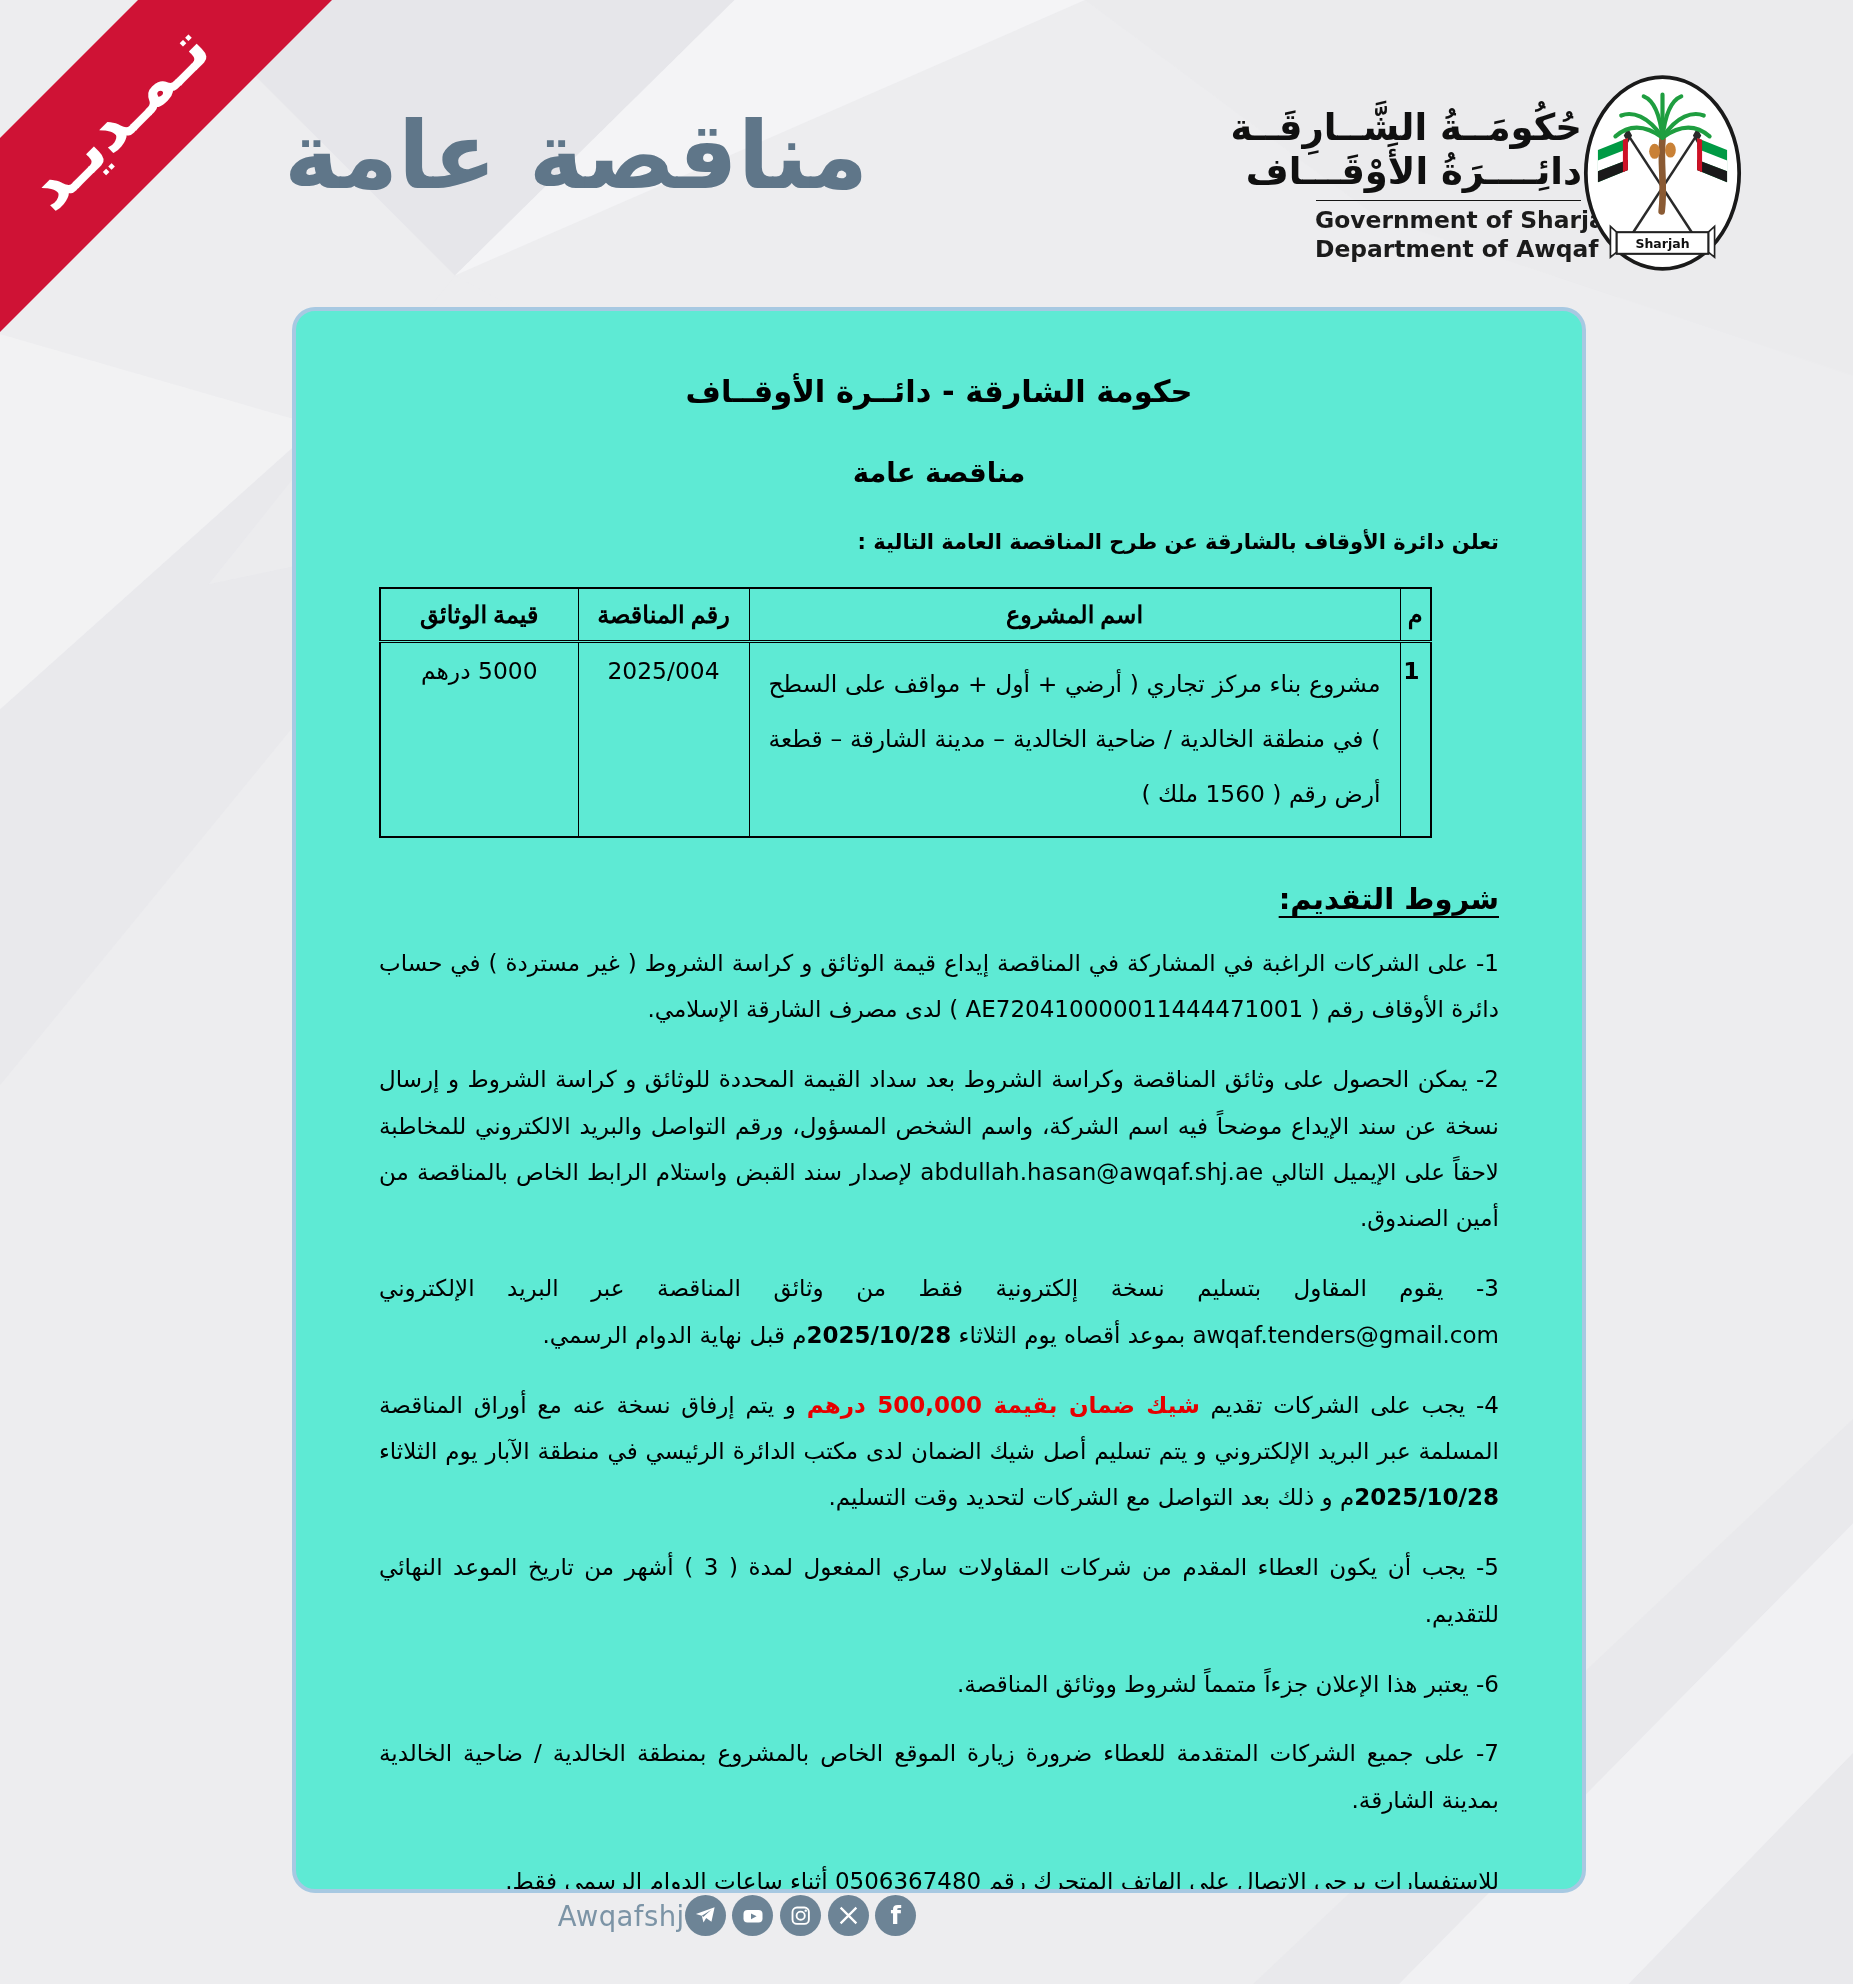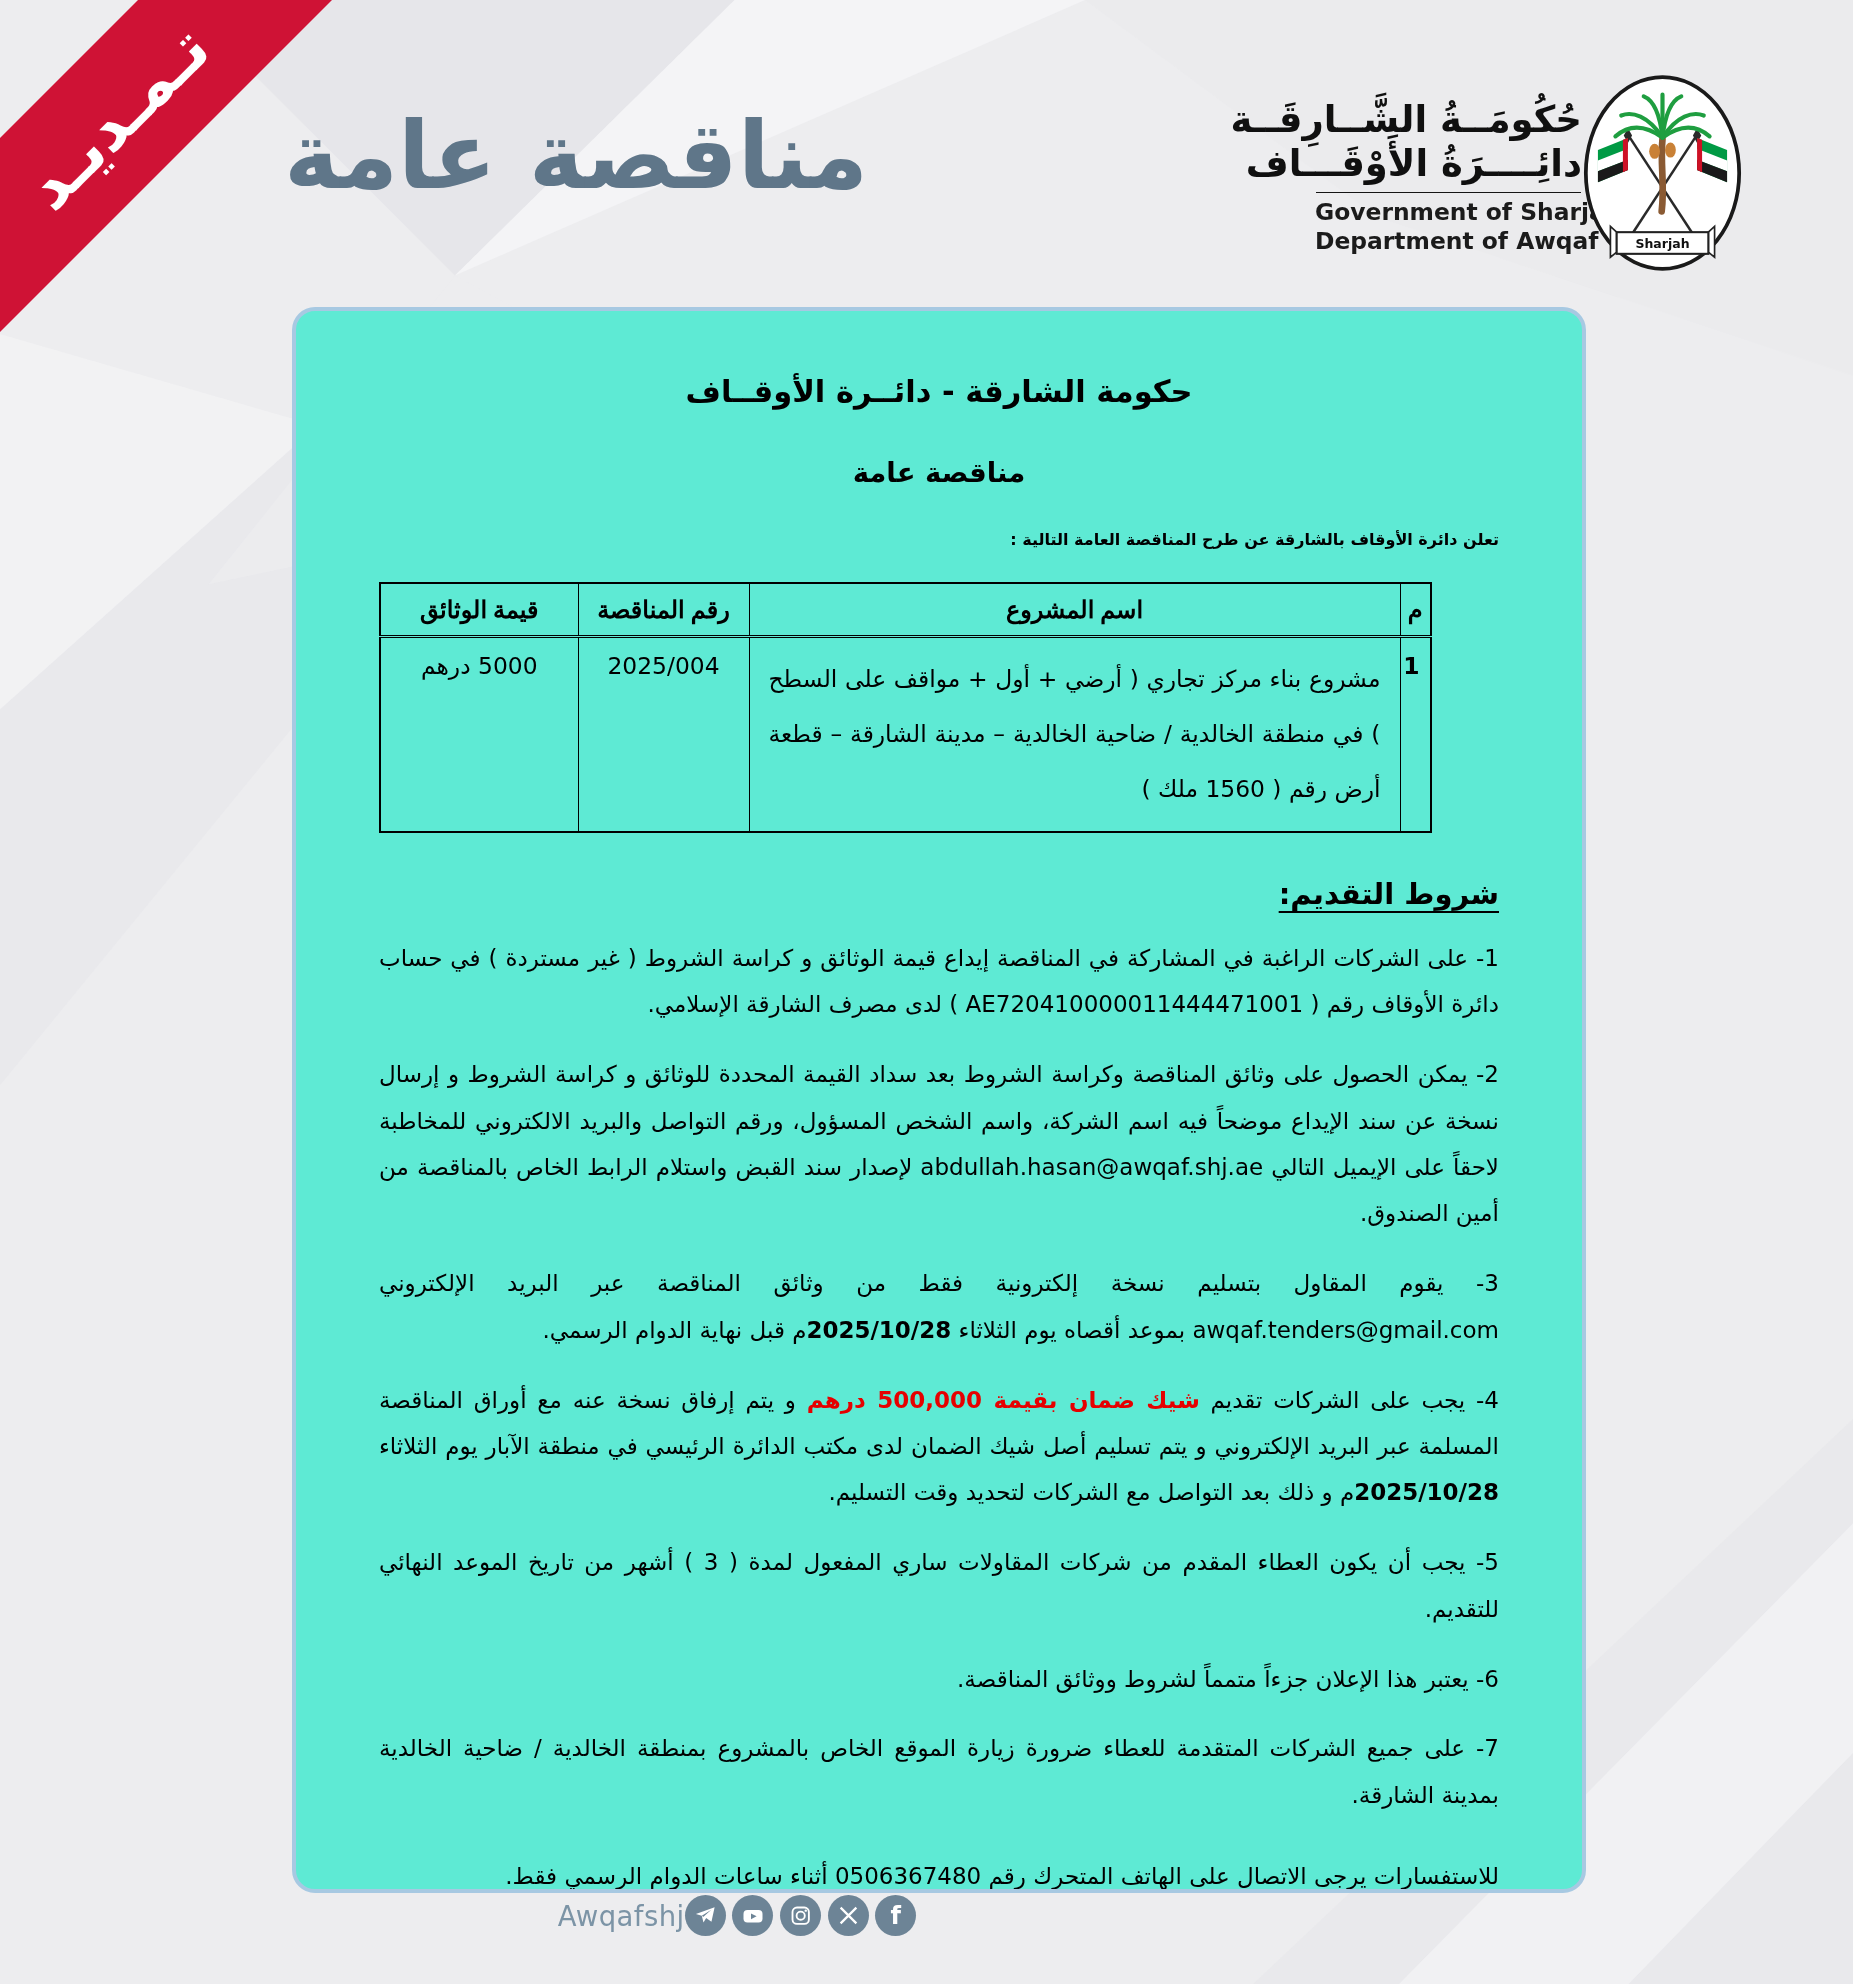--- a/index.html
+++ b/index.html
@@ -23,38 +23,38 @@
     letter-spacing:2.5px;direction:rtl;
   }
   
   .page-title{
     position:absolute;left:284px;top:102px;z-index:2;
     font-size:93px;font-weight:bold;color:#5f7689;direction:rtl;
     letter-spacing:0.8px;white-space:nowrap;
   }
   
   .logo-text{
-    position:absolute;left:1315px;top:98px;width:267px;z-index:2;
+    position:absolute;left:1315px;top:106px;width:267px;z-index:2;
     text-align:center;color:#101010;
   }
   .logo-ar{font-size:37px;font-weight:bold;line-height:1.18;direction:rtl;white-space:nowrap;}
   .logo-divider{border:none;border-top:1.7px solid #151515;margin:6.7px 0.8px 5px 0.8px;}
   .logo-en{font-size:23.4px;font-weight:bold;line-height:1.22;color:#1b1b1b;text-align:left;white-space:nowrap;}
   .emblem{position:absolute;left:1581px;top:73px;z-index:2;}
   
   .card{
     position:absolute;left:292px;top:307px;width:1294px;height:1586px;z-index:2;
     box-sizing:border-box;background:#5eead4;
     border:4.2px solid #a7c9e2;border-radius:23px;
     padding:63px 83px 16.7px 83px;
     direction:rtl;color:#000;overflow:hidden;
   }
   .doc-h1{font-size:30.5px;font-weight:bold;text-align:center;margin:0;}
   .doc-h2{font-size:27.5px;font-weight:bold;text-align:center;margin:47px 0 0 0;}
-  .doc-intro{font-size:16px;font-weight:bold;text-align:right;margin:42px 0 0 0;}
+  .doc-intro{font-size:21px;font-weight:bold;text-align:right;margin:42px 0 0 0;}
   table.tender{
     border-collapse:collapse;width:1052px;margin:33px 67px 0 0;
     table-layout:fixed;
   }
   table.tender,table.tender th,table.tender td{border:1.7px solid #000;}
   table.tender{border-width:2.1px;}
   table.tender thead th{
     border-bottom:3.8px double #000;
     font-size:24px;font-weight:bold;text-align:center;vertical-align:middle;
     padding:11.7px 3.3px;

